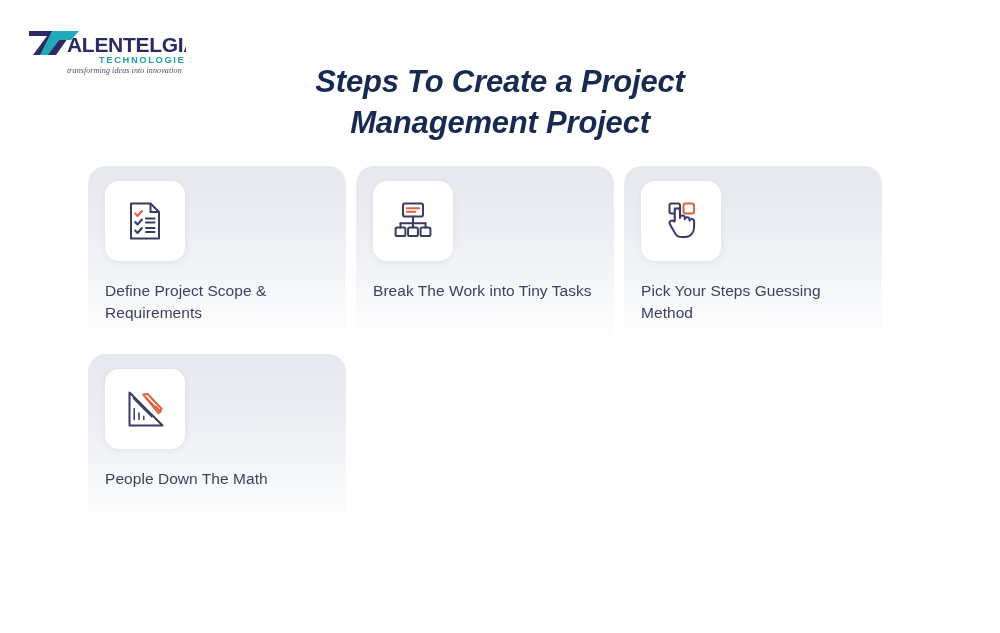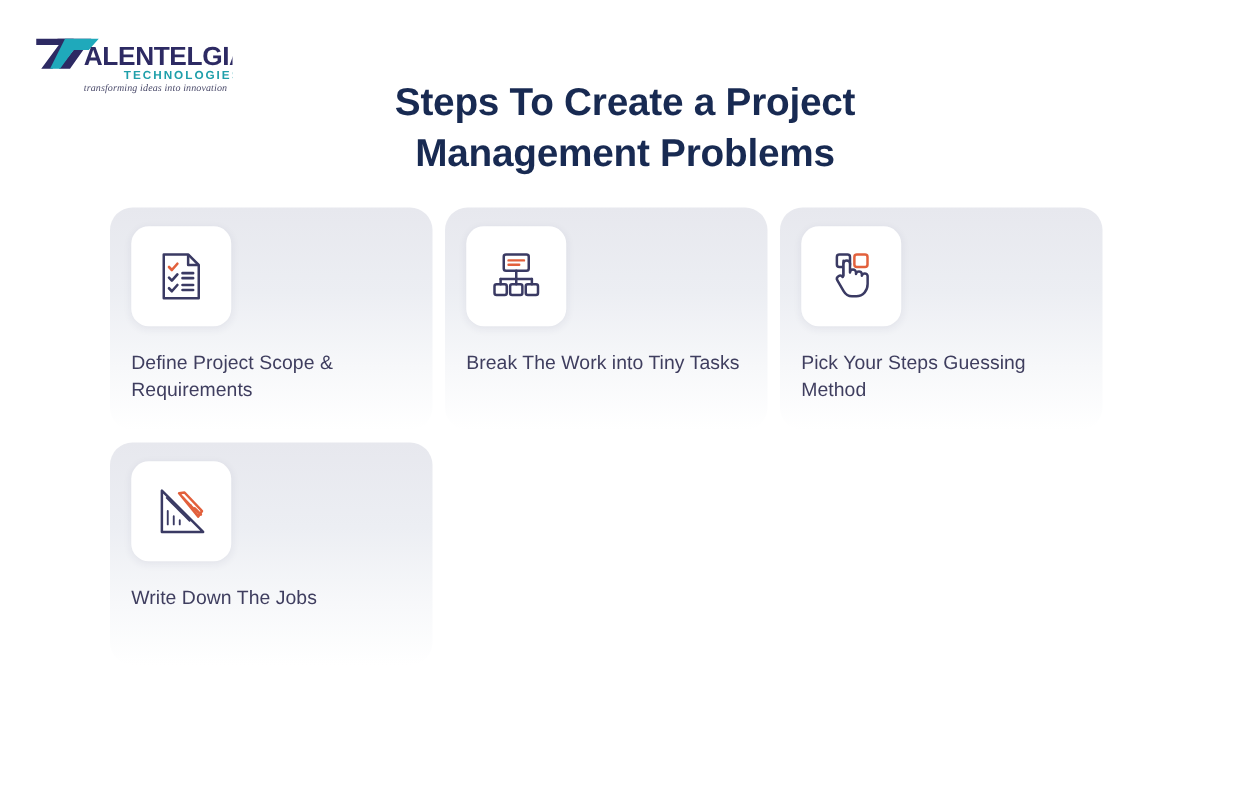--- a/index.html
+++ b/index.html
@@ -32,21 +32,21 @@
     left: 250px;
     top: 40px;
     width: 500px;
     text-align: center;
     color: #182a52;
     font-size: 31px;
     line-height: 1.33;
     font-weight: 700;
     letter-spacing: -0.2px;
   }
-  .page-title .line { display: block; }
+  .page-title .line { display: block; font-style: italic; }
 
   
   .grid {
     position: absolute;
     left: 88px;
     top: 166px;
     width: 824px;
     display: grid;
     grid-template-columns: repeat(3, 258px);
     grid-column-gap: 25px;
@@ -95,21 +95,21 @@
 
     <text x="41" y="24" font-family="'Liberation Sans', sans-serif" font-size="21" font-weight="700" fill="#2d2a63" letter-spacing="-0.3">ALENTELGIA</text>
     <text x="73" y="35" font-family="'Liberation Sans', sans-serif" font-size="9.4" font-weight="700" fill="#1f9faa" letter-spacing="1.6">TECHNOLOGIES</text>
     <text x="41" y="45" font-family="'Liberation Serif', serif" font-size="8" font-style="italic" fill="#4a4a6a" letter-spacing="0.1">transforming ideas into innovation</text>
   </svg>
 
 </div>
 
 <h1 class="page-title">
   <span class="line">Steps To Create a Project</span>
-  <span class="line">Management Problems</span>
+  <span class="line">Management Project</span>
 </h1>
 
 <div class="grid">
 
   <div class="card">
     <div class="icon-tile">
       <span>
         <svg width="46" height="46" viewBox="0 0 46 46" fill="none" xmlns="http://www.w3.org/2000/svg">
           <path d="M9 5.5h19.5L37 14v26.5H9z" stroke="#3a3a63" stroke-width="2" stroke-linejoin="round" fill="#fff"></path>
           <path d="M28.5 5.5V14H37" stroke="#3a3a63" stroke-width="2" stroke-linejoin="round"></path>
@@ -171,16 +171,16 @@
           <path d="M12.2 33.5V22.8M17 33.5V27M21.8 33.5v-3.3" stroke="#3a3a63" stroke-width="1.5" stroke-linecap="round"></path>
           <path d="M11.4 12.3l4.3 4.3M14.9 15.8l4.3 4.3M18.4 19.3l4.3 4.3M21.9 22.8l4.3 4.3M25.4 26.3l4.3 4.3" stroke="#3a3a63" stroke-width="1.5" stroke-linecap="round"></path>
           <path d="M7.5 33.5h26.2" stroke="#3a3a63" stroke-width="1.6" stroke-linecap="round" opacity="0"></path>
           <path d="M21.3 8.6l4.3-0.6 14 14.8-3 4.5z" stroke="#e2603c" stroke-width="2" stroke-linejoin="round" fill="#fff"></path>
           <path d="M24.4 11.9L36.3 24.3" stroke="#e2603c" stroke-width="1.6" stroke-linecap="round"></path>
           <path d="M33.8 20.6l4.9 5.1" stroke="#e2603c" stroke-width="2" stroke-linecap="round"></path>
           <circle cx="30.3" cy="18.1" r="1" fill="#e2603c"></circle>
         </svg>
       </span>
     </div>
-    <div class="card-label">Write Down The Jobs</div>
+    <div class="card-label">People Down The Math</div>
   </div>
 
 </div>
 
 </body></html>

